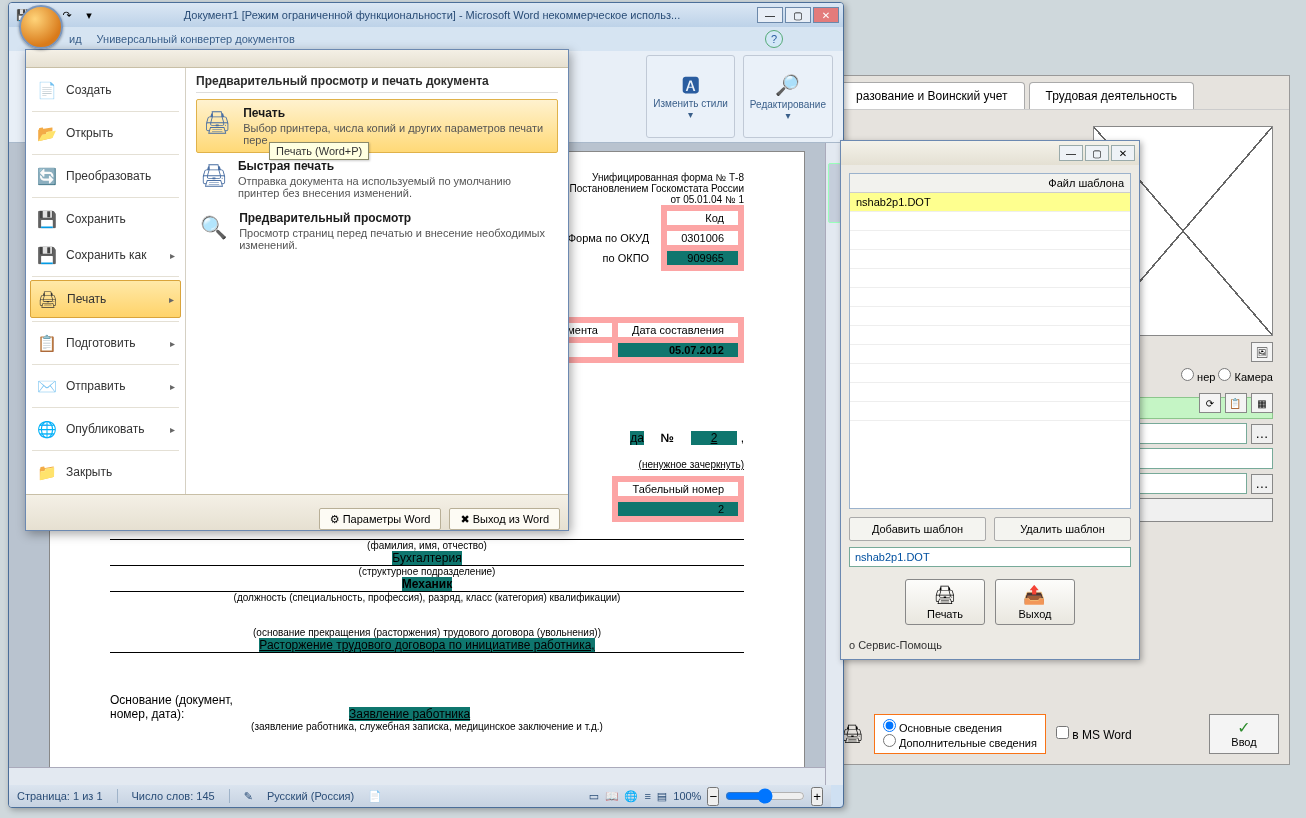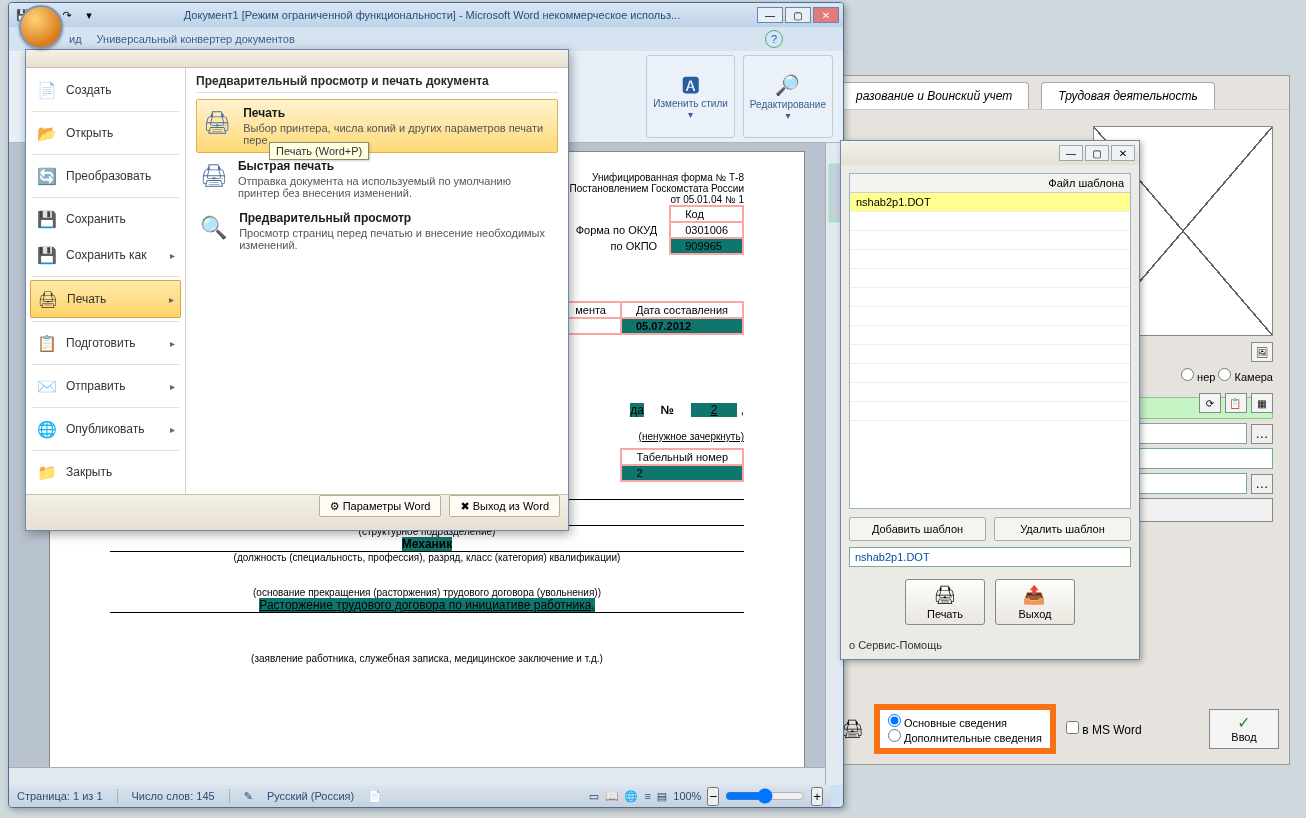--- a/index.html
+++ b/index.html
@@ -1,35 +1,35 @@
 <!DOCTYPE html>
 <html><head>
 <meta charset="utf-8">
 <style>
 * { margin: 0; padding: 0; box-sizing: border-box; font-family: "Segoe UI", Tahoma, sans-serif; }
 body { background: #cfd8dc; width: 1306px; height: 818px; overflow: hidden; position: relative; font-size: 12px; }
 
 
 .hr-window { position: absolute; left: 830px; top: 75px; width: 460px; height: 690px; background: #e6e3de; border: 1px solid #999; }
-.hr-tabs { display: flex; gap: 12px; padding: 6px 8px 0; border-bottom: 1px solid #ccc; font-style: italic; }
+.hr-tabs { display: flex; gap: 4px; padding: 6px 8px 0; border-bottom: 1px solid #ccc; }
 .hr-tab { padding: 6px 16px; background: #fff; border: 1px solid #aaa; border-bottom: none; border-radius: 4px 4px 0 0; font-size: 12px; cursor: pointer; }
 .hr-body { padding: 16px; }
 .hr-img-placeholder { width: 180px; height: 210px; border: 1px solid #888; background: #fff; position: relative; margin-left: auto; margin-bottom: 6px; }
 .hr-img-placeholder::before, .hr-img-placeholder::after { content: ""; position: absolute; inset: 0; }
 .hr-img-placeholder::before { background: linear-gradient(to top right, transparent 49.7%, #666 49.7%, #666 50.3%, transparent 50.3%); }
 .hr-img-placeholder::after { background: linear-gradient(to top left, transparent 49.7%, #666 49.7%, #666 50.3%, transparent 50.3%); }
 .hr-small-btn { float: right; width: 22px; height: 20px; border: 1px solid #888; background: #f4f4f4; margin-left: 4px; font-size: 10px; }
 .hr-radio-row { clear: both; padding: 6px 0; font-size: 11px; text-align: right; }
 .hr-icons-row { text-align: right; margin: 4px 0; }
 .hr-section-green { background: #c5f5c5; border: 1px solid #8cc68c; padding: 4px 6px; margin-top: 8px; font-size: 11px; }
 .hr-field-row { display: flex; align-items: center; gap: 4px; margin: 4px 0; font-size: 11px; }
 .hr-field-row input[type="text"] { flex: 1; border: 1px solid #7a9; padding: 2px 4px; background: #fff; }
 .hr-field-row button { width: 22px; height: 20px; border: 1px solid #888; background: #f0f0f0; }
 .hr-bottom { position: absolute; bottom: 10px; left: 10px; right: 10px; display: flex; align-items: center; gap: 10px; }
-.hr-radio-group { background: #fff; border: 6px solid #f97316; padding: 4px 8px; font-size: 11px; }
+.hr-radio-group { background: #fff; border: 1px solid #f97316; padding: 4px 8px; font-size: 11px; }
 .hr-vvod { margin-left: auto; width: 70px; height: 40px; border: 1px solid #888; background: #f4f4f4; display: flex; flex-direction: column; align-items: center; justify-content: center; font-size: 11px; }
 .hr-vvod .chk { color: #2a8a2a; font-size: 16px; line-height: 1; }
 
 
 .word-window { position: absolute; left: 8px; top: 2px; width: 836px; height: 806px; background: #cfe0f2; border: 1px solid #4b6e99; border-radius: 4px; box-shadow: 2px 2px 6px rgba(0,0,0,.3); overflow: hidden; }
 .word-titlebar { height: 24px; background: linear-gradient(#dbe7f4, #bdd2e8); display: flex; align-items: center; padding: 0 4px; font-size: 11px; color: #2a4d77; }
 .qat { display: flex; gap: 2px; align-items: center; margin-right: 8px; }
 .qat button { width: 20px; height: 18px; border: 1px solid transparent; background: transparent; font-size: 11px; }
 .title-text { flex: 1; text-align: center; overflow: hidden; white-space: nowrap; text-overflow: ellipsis; }
 .win-controls { display: flex; gap: 2px; }
@@ -42,21 +42,21 @@
 .rgroup .icon { font-size: 20px; color: #2a5da0; margin-bottom: 2px; }
 .help-q { margin-left: auto; width: 18px; height: 18px; border: 1px solid #5a7; border-radius: 50%; background: #d3e8f7; color: #2a5da0; font-size: 11px; text-align: center; line-height: 16px; }
 
 .doc-area { position: absolute; top: 140px; left: 0; right: 0; bottom: 22px; background: #b9c3cf; overflow: hidden; }
 .page { position: absolute; left: 40px; top: 8px; width: 756px; min-height: 900px; background: #fff; border: 1px solid #888; padding: 20px 60px; font-family: "Times New Roman", serif; font-size: 12px; color: #000; }
 .page .center { text-align: center; }
 .page .small { font-size: 10px; }
 .page .u { text-decoration: underline; }
 .page .hl { background: #0f766e; }
 .page table.kod { border-collapse: collapse; float: right; margin-bottom: 6px; }
-.page table.kod td { border: 2px solid #fca5a5; padding: 1px 14px; font-size: 11px; text-align: left; }
+.page table.kod td { border: 6px solid #fca5a5; padding: 1px 14px; font-size: 11px; text-align: right; }
 .page table.kod td.lbl { border: none; text-align: right; padding-right: 12px; }
 .page .line { border-bottom: 1px solid #000; }
 .vscroll { position: absolute; right: 0; top: 0; bottom: 0; width: 18px; background: #e3e9f1; border-left: 1px solid #aab; }
 .vscroll .thumb { position: absolute; left: 2px; right: 2px; top: 20px; height: 60px; background: #c5cedb; border: 1px solid #9fb; border-radius: 2px; }
 .hscroll { position: absolute; left: 0; right: 18px; bottom: 0; height: 18px; background: #e3e9f1; border-top: 1px solid #aab; }
 
 .word-status { position: absolute; left: 0; right: 12px; bottom: 0; height: 22px; background: linear-gradient(#dbe4ef,#c6d2e1); display: flex; align-items: center; gap: 14px; padding: 0 8px; font-size: 11px; color: #2a4d77; }
 .word-status .sep { width: 1px; height: 14px; background: #9fb3c9; }
 .zoom { margin-left: auto; display: flex; align-items: center; gap: 6px; }
 
@@ -72,21 +72,21 @@
 .o-item .arrow { margin-left: auto; font-size: 10px; color: #666; }
 .o-sep { height: 1px; background: #e4e0d5; margin: 3px 2px; }
 .office-right { flex: 1; background: #fff; padding: 6px 10px; }
 .or-title { font-weight: bold; font-size: 12px; color: #2b2b2b; margin-bottom: 6px; padding-bottom: 4px; border-bottom: 1px solid #ddd; }
 .or-item { display: flex; gap: 10px; padding: 6px 4px; border-radius: 2px; cursor: pointer; }
 .or-item .oi-big { width: 34px; height: 34px; display: flex; align-items: center; justify-content: center; font-size: 22px; color: #4a6fa3; }
 .or-item .txt { font-size: 11px; color: #555; }
 .or-item .txt b { display: block; font-size: 12px; color: #1a1a1a; margin-bottom: 2px; }
 .or-item.hover { background: linear-gradient(#fff2cf,#ffd977); border: 1px solid #e0b24a; }
 .tooltip { position: absolute; background: #ffffe1; border: 1px solid #8a8a6a; padding: 2px 6px; font-size: 11px; color: #333; box-shadow: 1px 1px 2px rgba(0,0,0,.2); white-space: nowrap; z-index: 50; }
-.office-foot { height: 44px; background: linear-gradient(#f4f0e6,#e6e0d1); border-top: 1px solid #c8bfa6; display: flex; align-items: flex-start; justify-content: flex-end; gap: 8px; padding: 0 8px; }
+.office-foot { height: 44px; background: linear-gradient(#f4f0e6,#e6e0d1); border-top: 1px solid #c8bfa6; display: flex; align-items: flex-end; justify-content: flex-end; gap: 8px; padding: 0 8px; }
 .office-foot button { height: 22px; padding: 0 10px; font-size: 11px; background: #fdfbf4; border: 1px solid #b8af97; border-radius: 2px; cursor: pointer; }
 
 
 .tpl-dialog { position: absolute; left: 840px; top: 140px; width: 300px; height: 520px; background: #eceae4; border: 1px solid #6c89b1; box-shadow: 2px 2px 6px rgba(0,0,0,.3); z-index: 20; display: flex; flex-direction: column; }
 .tpl-title { height: 24px; background: linear-gradient(#f4f2ea,#e4e0d3); display: flex; align-items: center; justify-content: flex-end; padding: 0 4px; gap: 2px; }
 .tpl-title button { width: 24px; height: 16px; border: 1px solid #9aa; background: #eef2f6; font-size: 10px; }
 .tpl-list { flex: 1; margin: 8px; background: #fff; border: 1px solid #9bb2cc; overflow: hidden; position: relative; }
 .tpl-list .hdr { background: #f2f2ee; border-bottom: 1px solid #ccc; padding: 3px 6px; font-size: 11px; text-align: right; }
 .tpl-list .row { padding: 3px 6px; font-size: 11px; border-bottom: 1px solid #eee; }
 .tpl-list .row.sel { background: #feff8f; }
@@ -285,20 +285,25 @@
       <div class="center small line">&nbsp;</div>
       <div class="center small">(фамилия, имя, отчество)</div>
       <div class="center line"><span class="hl">Бухгалтерия</span></div>
       <div class="center small">(структурное подразделение)</div>
       <div class="center line"><b class="hl">Механик</b></div>
       <div class="center small">(должность (специальность, профессия), разряд, класс (категория) квалификации)</div>
       <div style="height:24px"></div>
       <div class="center small">(основание прекращения (расторжения) трудового договора (увольнения))</div>
       <div class="center line"><span class="hl u">Расторжение трудового договора по инициативе работника,</span></div>
       <div style="height:40px"></div>
+      <div>
+        <span>Основание (документ,</span><br>
+        <span>номер, дата):</span>
+        <span class="center" style="display:inline-block;width:70%;text-align:center"><span class="hl u">Заявление работника</span></span>
+      </div>
       <div class="center small">(заявление работника, служебная записка, медицинское заключение и т.д.)</div>
     </div>
     <div class="vscroll">
         <div class="thumb"></div>
       </div>
     <div class="hscroll"></div>
   </div>
 
   <div class="word-status">
     <span>Страница: 1 из 1</span>

